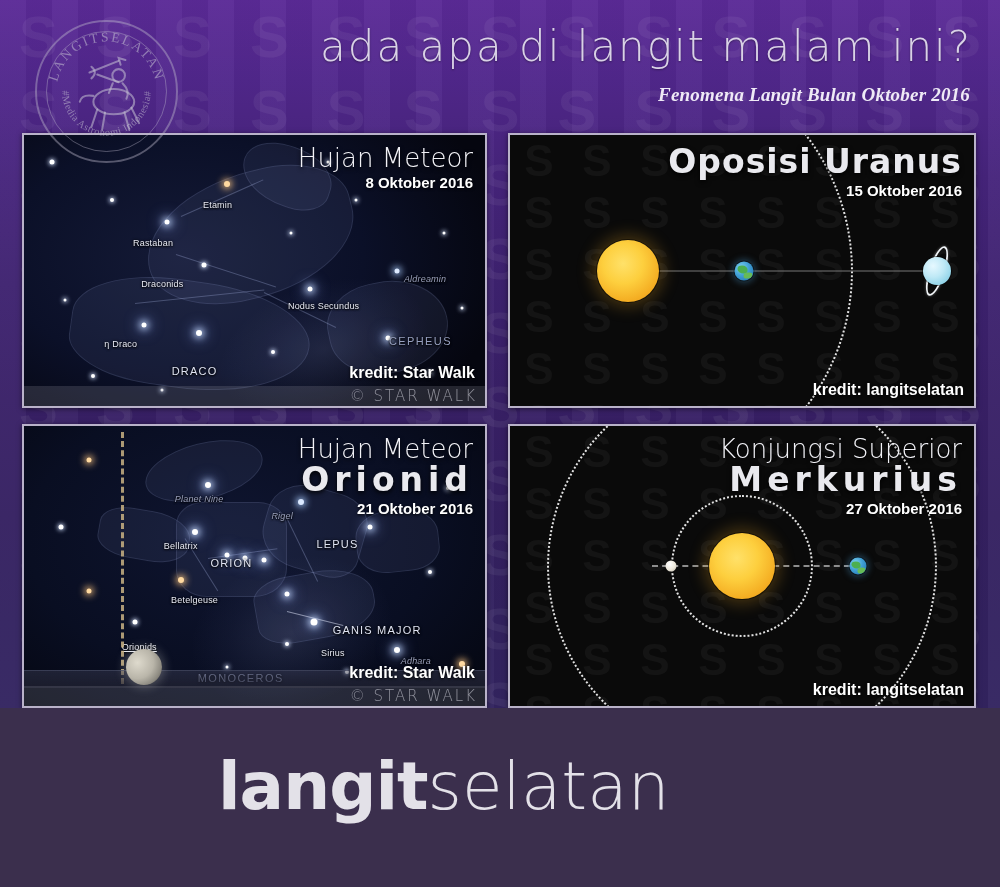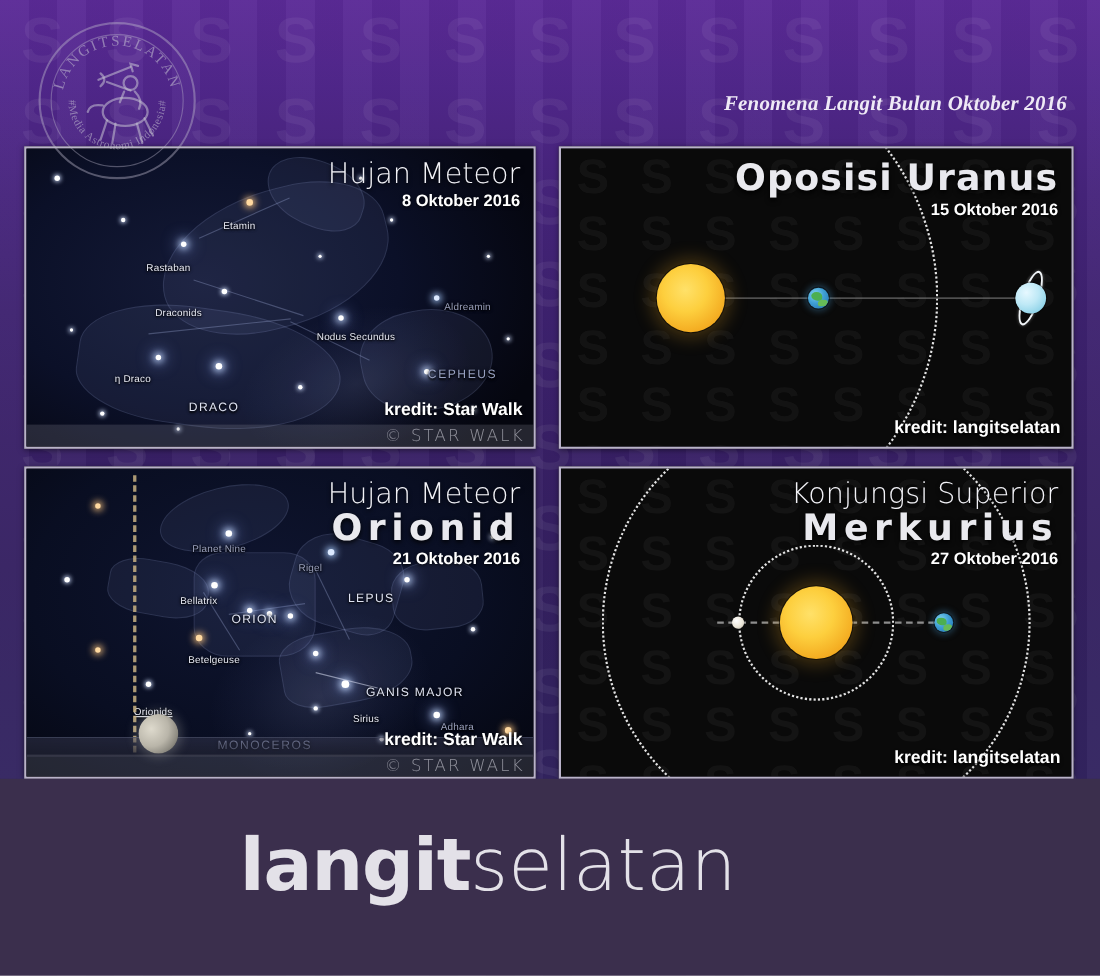--- a/index.html
+++ b/index.html
@@ -156,21 +156,21 @@
   .lbl {
     position: absolute;
     color: #e8eaf4;
     font-family: "Liberation Sans", sans-serif;
     font-size: 9px;
     white-space: nowrap;
     text-shadow: 0 1px 2px #000, 0 0 3px #000;
     transform: translate(-50%,-50%);
     letter-spacing: .2px;
   }
-  .lbl.dim   { color: #9aa0bb; }
+  .lbl.dim   { color: #9aa0bb; font-style: italic; }
   .lbl.con   { color: #dfe3f2; font-size: 11px; letter-spacing: 1.2px; }
   .lbl.condim{ color: #97a0c0; font-size: 11px; letter-spacing: 1.4px; }
 
   
   .headline {
     position: absolute; right: 12px; top: 10px;
     text-align: right; z-index: 4;
   }
   .hl-small {
     font-family: "DejaVu Sans", sans-serif;
@@ -541,20 +541,21 @@
       <div>S</div>
       <div>S</div>
       <div>S</div>
       <div>S</div>
       <div>S</div>
       <div>S</div>
     </div>
   <div id="stripes"></div>
 
   <div id="header">
+    <div id="main-title">ada apa di langit malam ini?</div>
     <div id="subtitle">Fenomena Langit Bulan Oktober 2016</div>
   </div>
 
   <div class="panel" id="panel-draconid">
     <div class="sky"></div>
     <div class="milkyway"></div>
 
     <div class="figure" style="left:47%;top:4%;width:20%;height:22%;border-radius:46% 54% 40% 60%;transform:rotate(18deg);"></div>
     <div class="figure" style="left:26%;top:14%;width:46%;height:46%;border-radius:60% 40% 55% 45%;transform:rotate(-14deg);"></div>
     <div class="figure" style="left:10%;top:54%;width:52%;height:40%;border-radius:48% 52% 60% 40%;transform:rotate(8deg);"></div>

